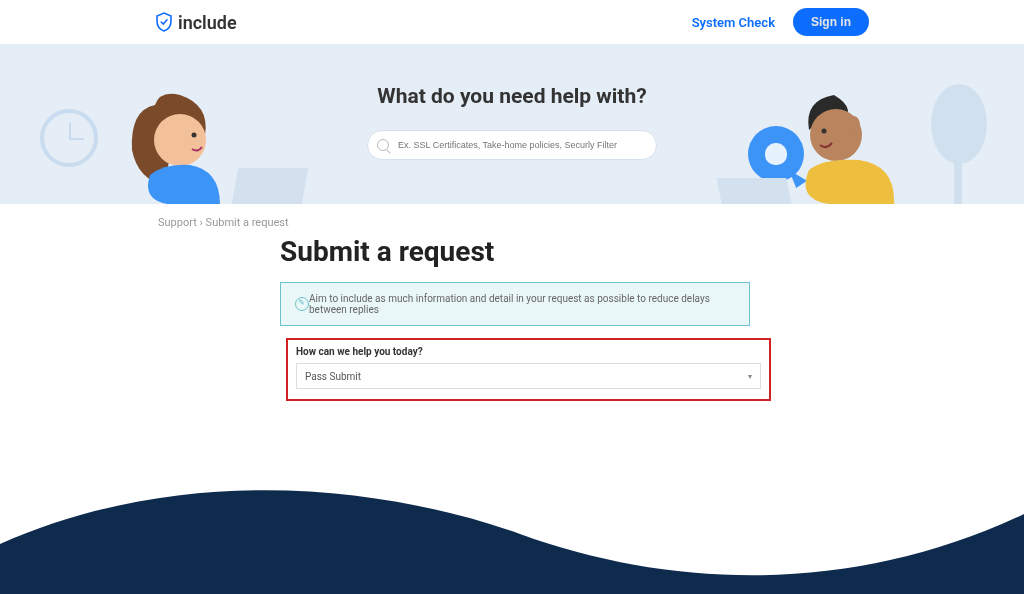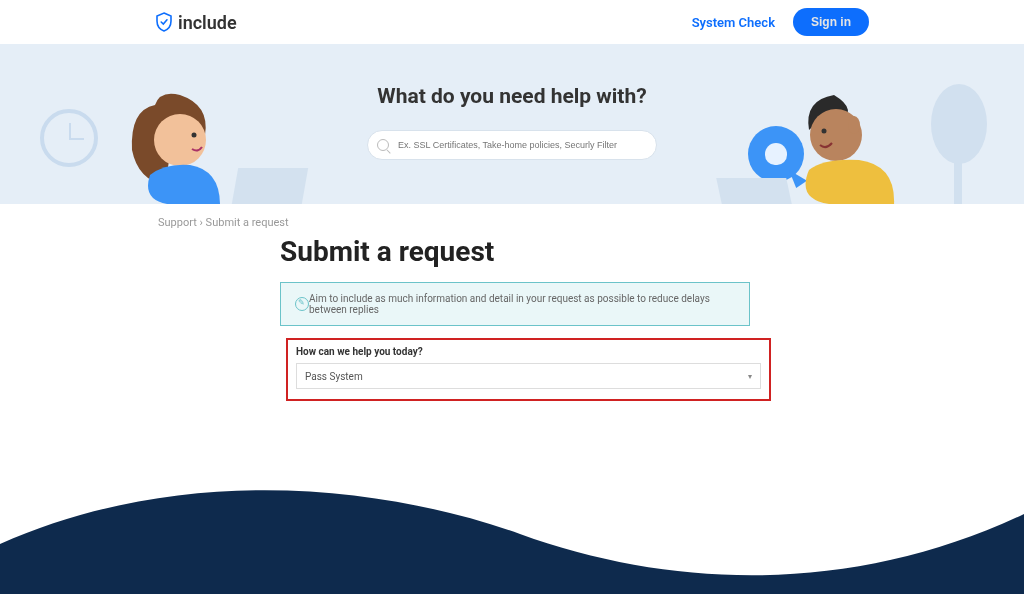--- a/index.html
+++ b/index.html
@@ -267,21 +267,21 @@
   <h1 class="page-title">Submit a request</h1>
 
   <div class="info-banner">
     <span class="info-icon"></span>
     <span>Aim to include as much information and detail in your request as possible to reduce delays between replies</span>
   </div>
 
   <div class="highlight-box">
     <div class="field-label">How can we help you today?</div>
     <div class="select">
-      <span>Pass System</span>
+      <span>Pass Submit</span>
     </div>
   </div>
 
   <div class="arrow-annot">
     <svg width="60" height="36" viewBox="0 0 60 36">
       <path d="M58 10 L58 26 L20 26 L20 34 L2 18 L20 2 L20 10 Z" fill="#fdeaea" stroke="#d02222" stroke-width="2"></path>
     </svg>
   </div>
 </div>
 

